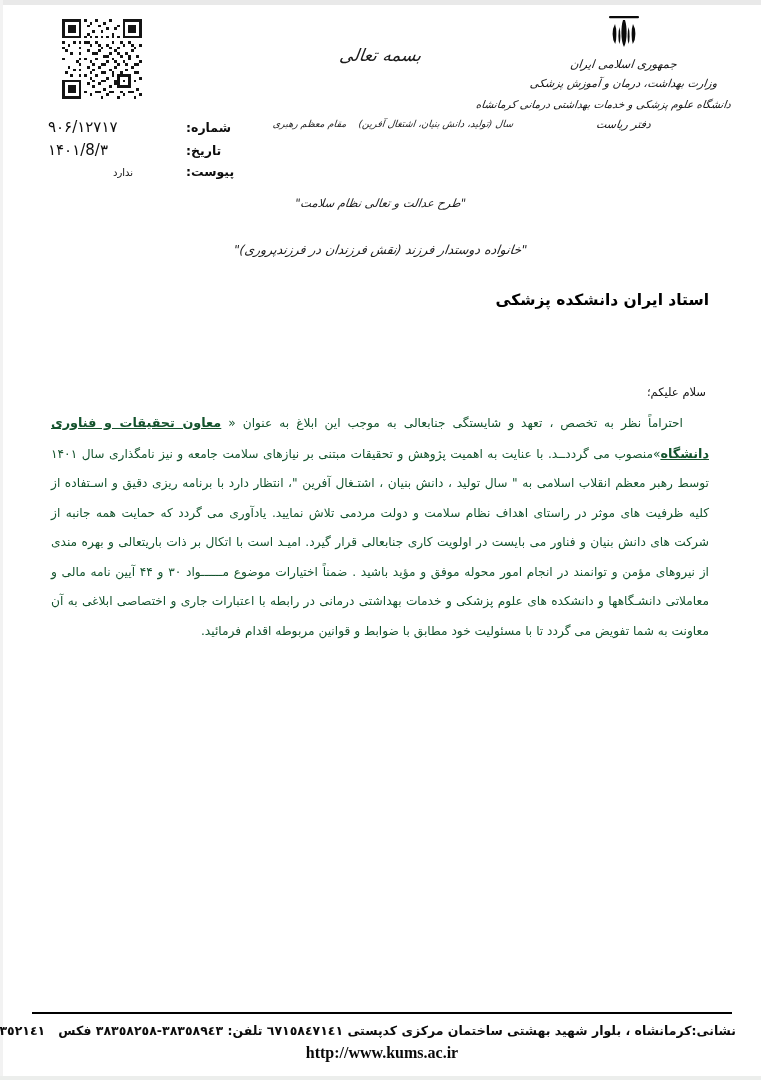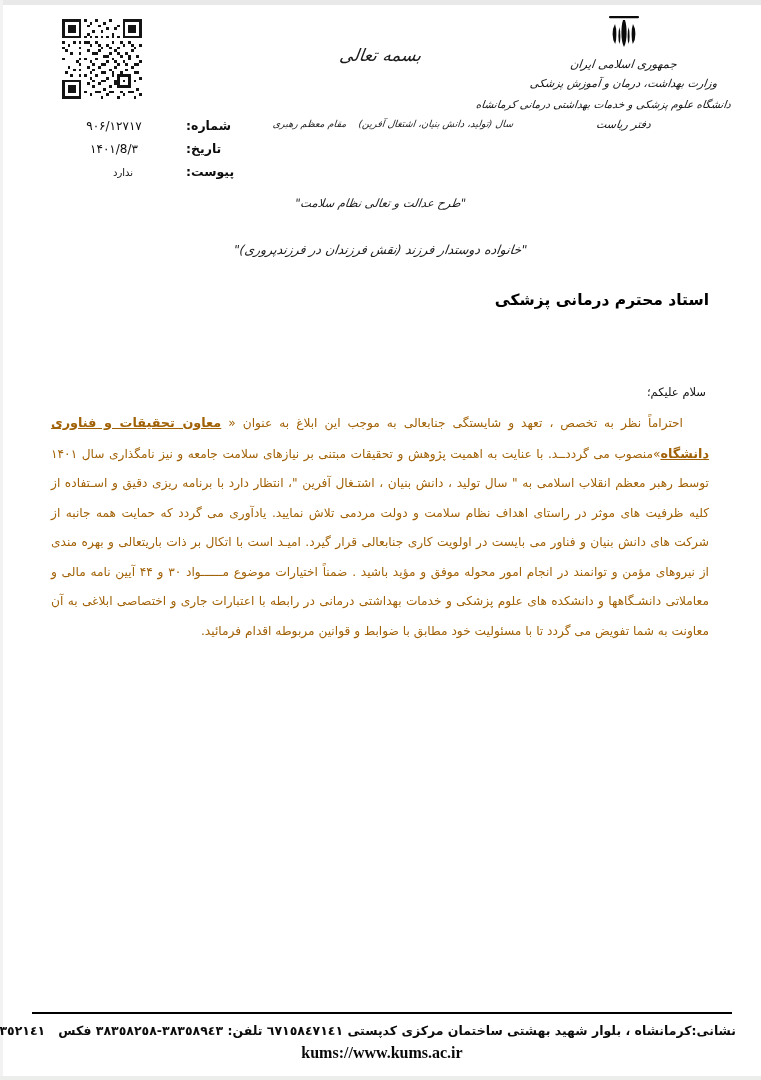--- a/index.html
+++ b/index.html
@@ -122,22 +122,22 @@
   }
   .meta-label {
     width: 62px;
     text-align: left;
     font-weight: bold;
     font-size: 12.5px;
     direction: rtl;
   }
   .meta-value {
     flex: 1;
-    text-align: center;
-    font-size: 12px;
+    text-align: left;
+    font-size: 15px;
     letter-spacing: 0.3px;
     padding-right: 6px;
   }
   .meta-value.small { font-size: 10px; text-align: center; padding-left: 18px; }
 
   
   .slogan {
     position: absolute;
     left: 0; right: 0;
     text-align: center;
@@ -182,21 +182,21 @@
   }
   .body-text {
     position: absolute;
     top: 408px;
     right: 52px;
     width: 658px;
     text-align: justify;
     text-align-last: right;
     font-size: 12.2px;
     line-height: 29.5px;
-    color: #a16207;
+    color: #14532d;
     letter-spacing: -0.1px;
   }
   .body-text .indent { display: inline-block; width: 26px; }
   .emph {
     font-weight: bold;
     text-decoration: underline;
     font-size: 12.8px;
   }
 
   
@@ -479,29 +479,29 @@
         <div class="meta-label">پیوست:</div>
         <div class="meta-value small">ندارد</div>
       </div>
     </div>
   </div>
 
   <div class="slogan slogan-1">"طرح عدالت و تعالی نظام سلامت"</div>
   <div class="slogan slogan-2">"خانواده دوستدار فرزند (نقش فرزندان در فرزندپروری)"</div>
 
   <div class="recipient">
-    <div class="rec-line">استاد محترم درمانی پزشکی</div>
+    <div class="rec-line">استاد ایران دانشکده پزشکی</div>
   </div>
 
   <div class="greeting">سلام علیکم؛</div>
 
   <div class="body-text">
     <span class="indent"></span><span>احتراماً نظر به تخصص ، تعهد و شایستگی جنابعالی به موجب این ابلاغ به عنوان « </span><span class="emph">معاون تحقیقات و فناوری دانشگاه</span><span>»منصوب می گرددــد. با عنایت به اهمیت پژوهش و تحقیقات مبتنی بر نیازهای سلامت جامعه و نیز نامگذاری سال ۱۴۰۱ توسط رهبر معظم انقلاب اسلامی به " سال تولید ، دانش بنیان ، اشتـغال آفرین "، انتظار دارد با برنامه ریزی دقیق و اسـتفاده از کلیه ظرفیت های موثر در راستای اهداف نظام سلامت و دولت مردمی تلاش نمایید. یادآوری می گردد که حمایت همه جانبه از شرکت های دانش بنیان و فناور می بایست در اولویت کاری جنابعالی قرار گیرد. امیـد است با اتکال بر ذات باریتعالی و بهره مندی از نیروهای مؤمن و توانمند در انجام امور محوله موفق و مؤید باشید . ضمناً اختیارات موضوع مــــــواد ۳۰ و ۴۴ آیین نامه مالی و معاملاتی دانشـگاهها و دانشکده های علوم پزشکی و خدمات بهداشتی درمانی در رابطه با اعتبارات جاری و اختصاصی ابلاغی به آن معاونت به شما تفویض می گردد تا با مسئولیت خود مطابق با ضوابط و قوانین مربوطه اقدام فرمائید.</span>
   </div>
 
 
   <div class="footer-rule"></div>
   <div class="footer">
     <div class="footer-address">نشانی:کرمانشاه ، بلوار شهید بهشتی ساختمان مرکزی کدپستی ٦٧١٥٨٤٧١٤١ تلفن: ٣٨٣٥٨٩٤٣-٣٨٣٥٨٢٥٨ فکس&nbsp;&nbsp; ٣٨٣٥٢١٤١</div>
-    <div class="footer-url">kums://www.kums.ac.ir</div>
+    <div class="footer-url">http://www.kums.ac.ir</div>
   </div>
 
 </div>
 
 </body></html>

